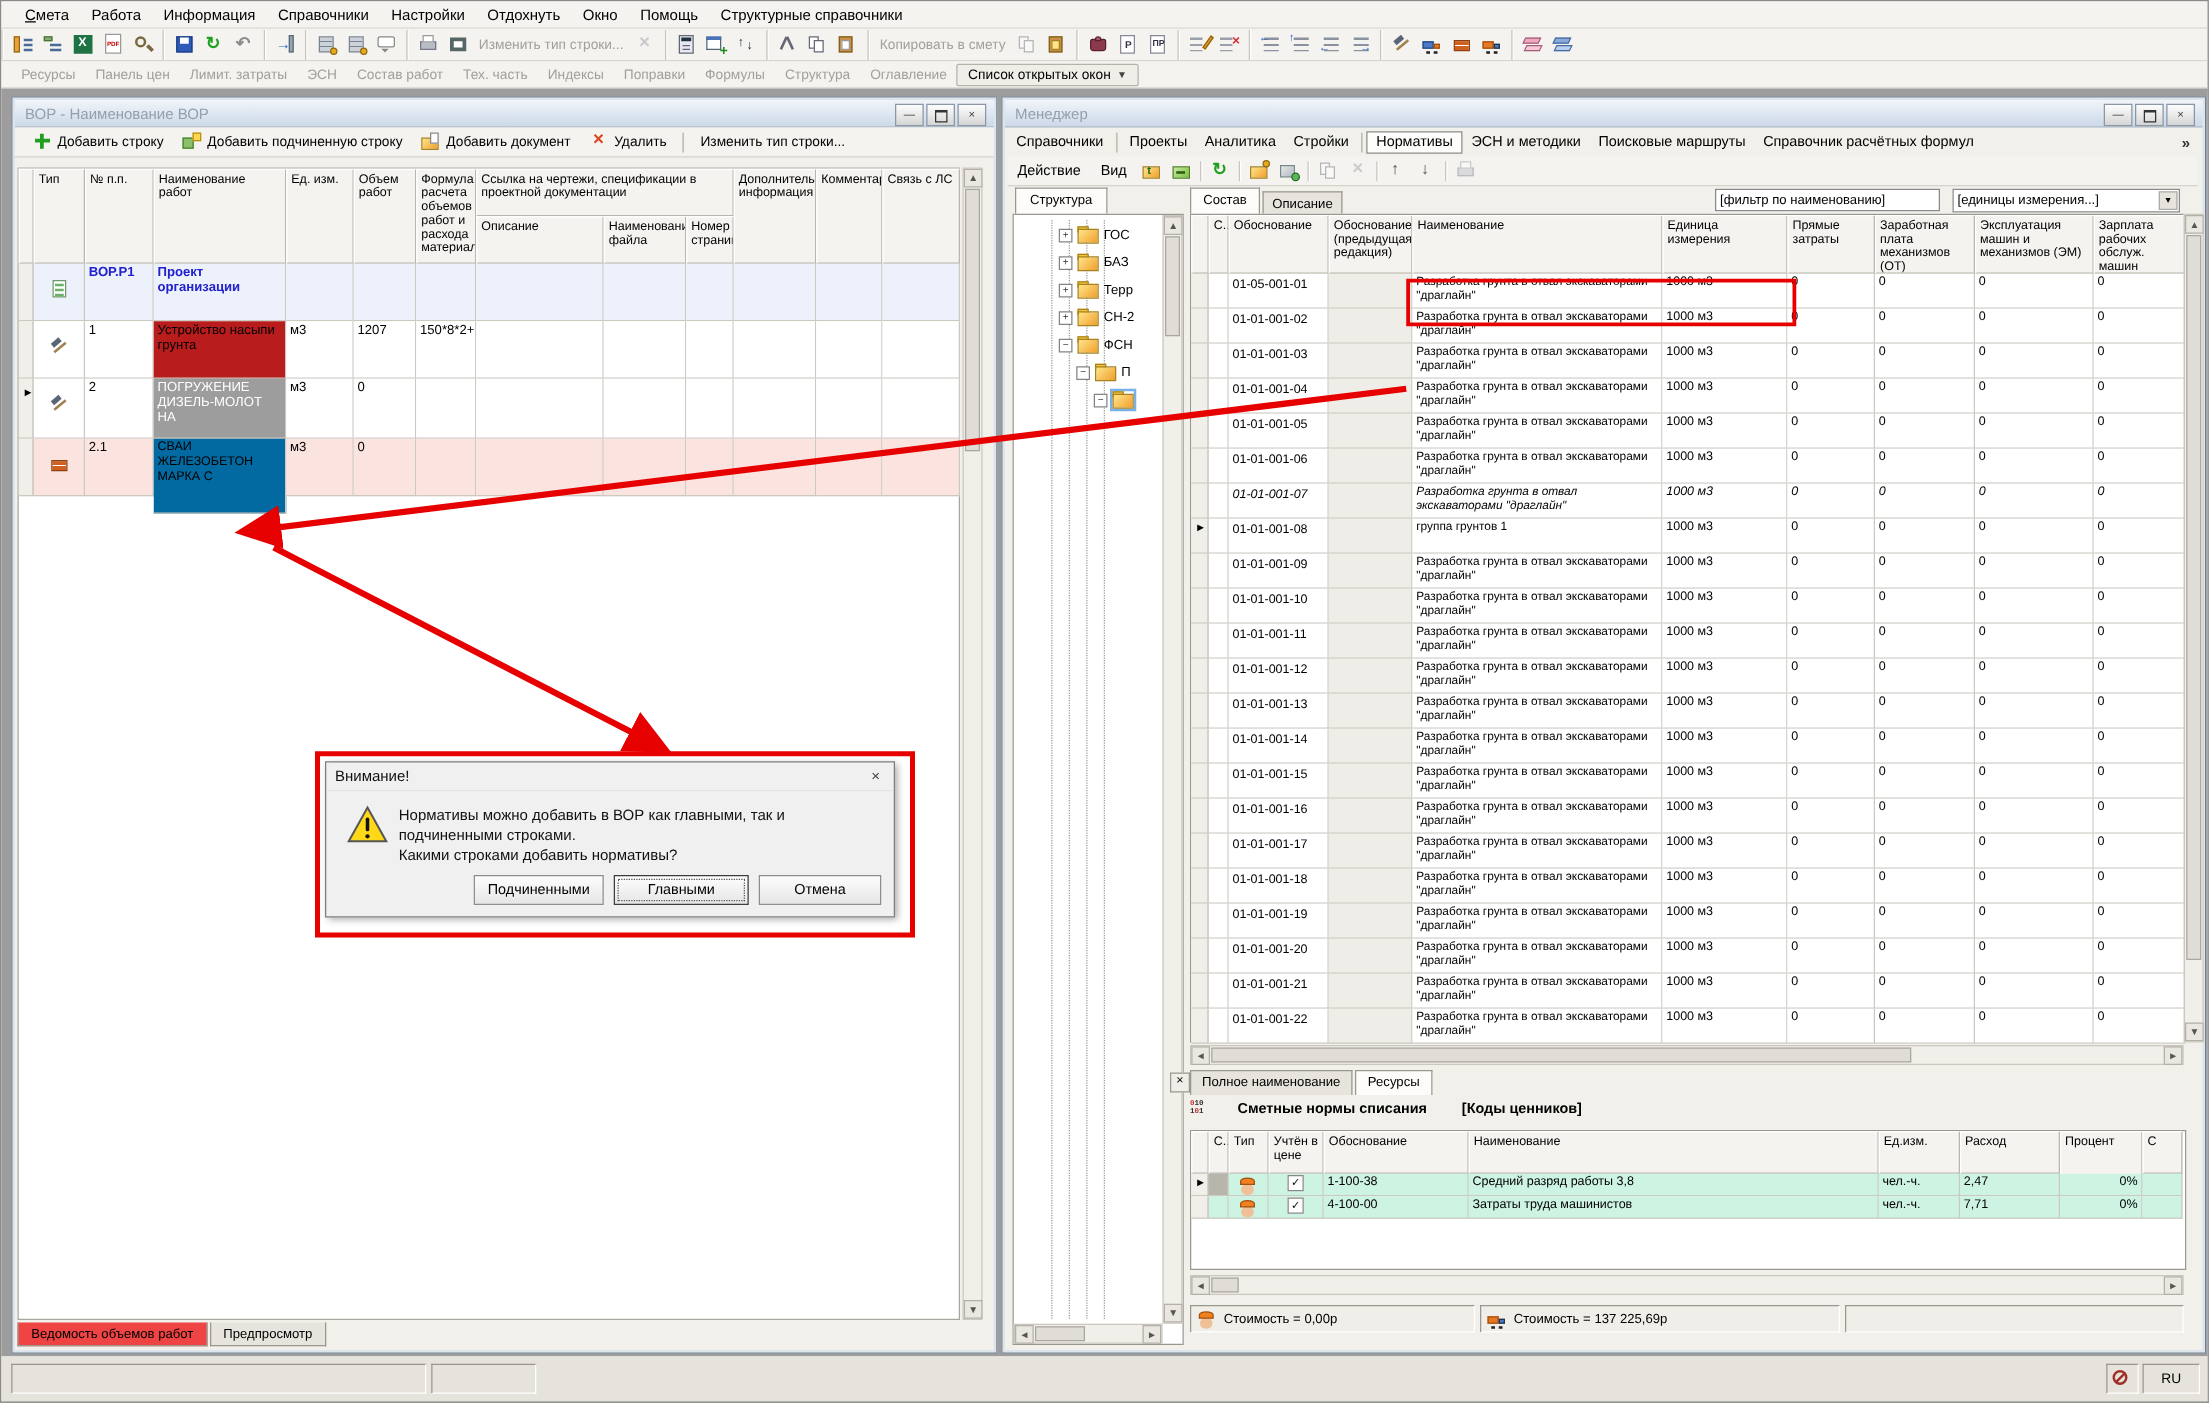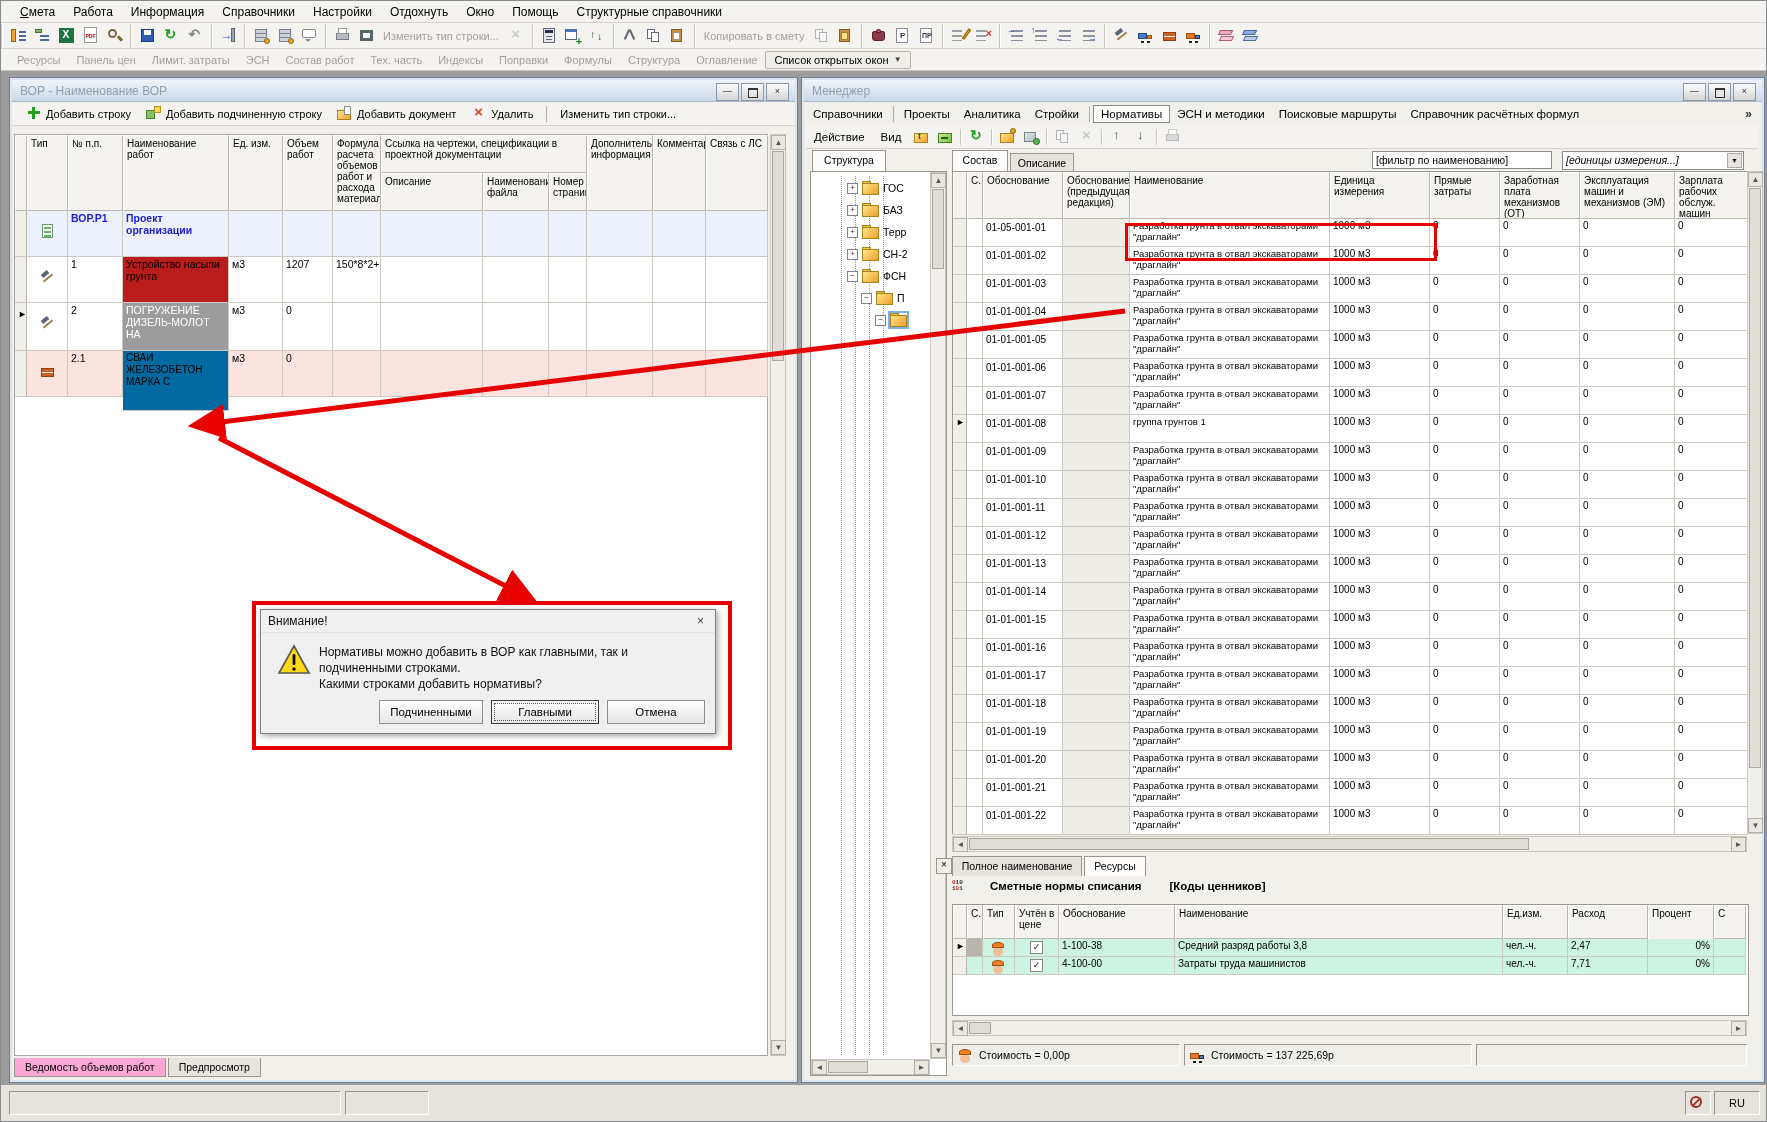--- a/index.html
+++ b/index.html
@@ -30,21 +30,21 @@
   .hc{position:absolute;box-sizing:border-box;background:#f4f3ef;border-right:1px solid #b9b6ae;border-bottom:1px solid #b9b6ae;border-top:1px solid #fff;border-left:1px solid #fff;font-size:10px;padding:2px 3px;overflow:hidden;line-height:11px;}
   .dc{position:absolute;box-sizing:border-box;background:#fff;border-right:1px solid #ccc9c1;border-bottom:1px solid #ccc9c1;font-size:10.5px;padding:1px 3px;overflow:hidden;line-height:12px;}
   .mk{background:#f1efe9;border-right:1px solid #b9b6ae;border-bottom:1px solid #ccc9c1;font-size:9px;color:#000;text-align:center;}
   .cur-arrow{font-size:9px;line-height:20px;}
   
   .sb{position:absolute;background:#f1efe9;border:1px solid #cac7bf;box-sizing:border-box;}
   .sb-btn{position:absolute;width:15px;height:15px;background:#e9e7e0;border:1px solid #b3b0a8;color:#555;font-size:8px;text-align:center;line-height:14px;box-sizing:border-box;}
   .sb-thumb{position:absolute;background:#e0ddd6;border:1px solid #aaa7a0;box-sizing:border-box;}
   
   .btab{display:inline-block;padding:3px 10px;border:1px solid #9a978f;border-top:none;background:#e6e4dd;margin-right:2px;font-size:10.5px;}
-  .btab.on{background:#f9a8d4;}
+  .btab.on{background:#ef4444;}
   .ttab{position:absolute;box-sizing:border-box;border:1px solid #9a978f;border-bottom:none;background:#e6e4dd;font-size:10.5px;text-align:center;padding-top:3px;}
   .ttab.on{background:#fdfcfa;}
   
   .mtab{padding:3px 7px;white-space:nowrap;font-size:11.5px;}
   .mtab.on{border:1px solid #8a8a8a;background:#fdfdfb;padding:2px 7px;}
   .tabsep{width:1px;height:16px;background:#b0ada5;margin:0 3px;}
   .menu-word{padding:3px 8px;font-size:11.5px;}
   
   .tree-guide{position:absolute;border-left:1px dotted #9a9a9a;width:0;top:4px;bottom:20px;}
   .titem{position:absolute;height:22px;display:flex;align-items:center;}
@@ -514,21 +514,21 @@
           </span>
           <span style="width: 1px; height: 16px; background: rgb(201, 198, 191); margin: 0px 3px; box-shadow: rgb(255, 255, 255) 1px 0px 0px;"></span>
           <span class="tbtn dis">
             <span class="ic i-print"></span>
           </span>
         </div>
       <div class="ttab on" style="left:10px;top:72px;width:74px;height:21px;">Структура</div>
       <div class="ttab on" style="left:150px;top:72px;width:56px;height:21px;font-weight:normal;">Состав</div>
       <div class="ttab" style="left:208px;top:75px;width:64px;height:18px;">Описание</div>
       <input class="abs" style="left: 570px; top: 73px; width: 180px; height: 18px; border: 1px solid rgb(138, 138, 138); font-size: 10.5px; padding: 1px 3px; font-family: &quot;Liberation Sans&quot;, sans-serif;" value="[фильтр по наименованию]">
-      <div class="abs" style="left:760px;top:73px;width:182px;height:19px;border:1px solid #8a8a8a;background:#fff;font-size:10.5px;padding:2px 3px;font-style:italic;">
+      <div class="abs" style="left:760px;top:73px;width:182px;height:19px;border:1px solid #8a8a8a;background:#fff;font-size:10.5px;padding:2px 3px;">
         <span>[единицы измерения...]</span>
         <span class="abs" style="right:1px;top:1px;width:15px;height:15px;background:#e6e4dd;border:1px solid #aaa;text-align:center;font-size:7px;line-height:14px;">▼</span>
       </div>
       <div id="mgr-tree" class="abs" style="left:8px;top:93px;width:137px;height:905px;background:#fff;border:1px solid #9a978f;">
           <div class="tree-guide" style="left: 30px;"></div>
           <div class="tree-guide" style="left: 44px;"></div>
           <div class="tree-guide" style="left: 58px;"></div>
           <div class="tree-guide" style="left: 72px;"></div>
           <div class="titem" style="position: absolute; left: 36px; top: 5px; width: 100px; height: 22px;">
             <span class="exp">+</span>
@@ -652,21 +652,21 @@
             <div class="dc" style="position: absolute; left: 14px; top: 0px; width: 16px; height: 28px;"></div>
             <div class="dc" style="position: absolute; left: 30px; top: 0px; width: 80px; height: 28px; font-size: 10px; padding-top: 3px;">01-01-001-06</div>
             <div class="dc" style="position: absolute; left: 110px; top: 0px; width: 67px; height: 28px; background: rgb(239, 237, 231);"></div>
             <div class="dc" style="position: absolute; left: 177px; top: 0px; width: 200px; height: 28px; font-size: 9.5px; line-height: 11px;">Разработка грунта в отвал экскаваторами "драглайн"</div>
             <div class="dc" style="position: absolute; left: 377px; top: 0px; width: 100px; height: 28px; font-size: 10px;">1000 м3</div>
             <div class="dc" style="position: absolute; left: 477px; top: 0px; width: 70px; height: 28px; font-size: 10px;">0</div>
             <div class="dc" style="position: absolute; left: 547px; top: 0px; width: 80px; height: 28px; font-size: 10px;">0</div>
             <div class="dc" style="position: absolute; left: 627px; top: 0px; width: 95px; height: 28px; font-size: 10px;">0</div>
             <div class="dc" style="position: absolute; left: 722px; top: 0px; width: 73px; height: 28px; font-size: 10px;">0</div>
           </div>
-          <div style="position: absolute; left: 0px; top: 215px; width: 795px; height: 28px;">
+          <div style="position: absolute; left: 0px; top: 215px; width: 795px; height: 28px; font-style: italic;">
             <div class="dc mk" style="position: absolute; left: 0px; top: 0px; width: 14px; height: 28px;"></div>
             <div class="dc" style="position: absolute; left: 14px; top: 0px; width: 16px; height: 28px;"></div>
             <div class="dc" style="position: absolute; left: 30px; top: 0px; width: 80px; height: 28px; font-size: 10px; padding-top: 3px;">01-01-001-07</div>
             <div class="dc" style="position: absolute; left: 110px; top: 0px; width: 67px; height: 28px; background: rgb(239, 237, 231);"></div>
             <div class="dc" style="position: absolute; left: 177px; top: 0px; width: 200px; height: 28px; font-size: 9.5px; line-height: 11px;">Разработка грунта в отвал экскаваторами "драглайн"</div>
             <div class="dc" style="position: absolute; left: 377px; top: 0px; width: 100px; height: 28px; font-size: 10px;">1000 м3</div>
             <div class="dc" style="position: absolute; left: 477px; top: 0px; width: 70px; height: 28px; font-size: 10px;">0</div>
             <div class="dc" style="position: absolute; left: 547px; top: 0px; width: 80px; height: 28px; font-size: 10px;">0</div>
             <div class="dc" style="position: absolute; left: 627px; top: 0px; width: 95px; height: 28px; font-size: 10px;">0</div>
             <div class="dc" style="position: absolute; left: 722px; top: 0px; width: 73px; height: 28px; font-size: 10px;">0</div>

